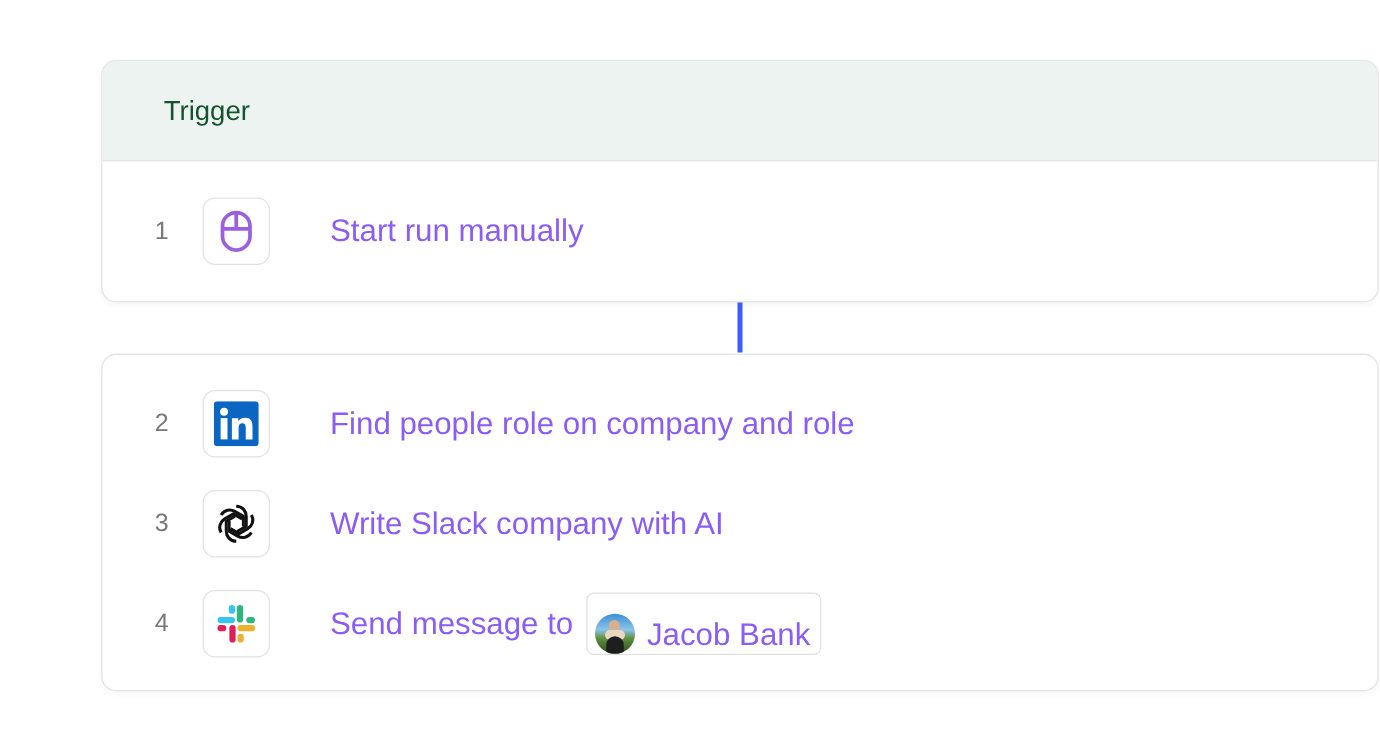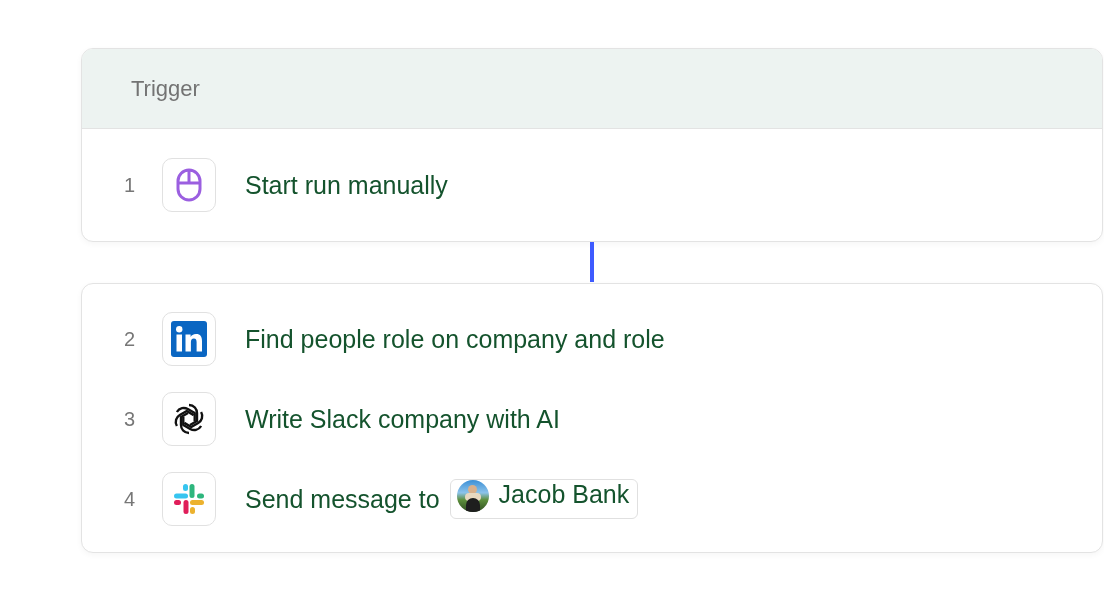--- a/index.html
+++ b/index.html
@@ -37,21 +37,21 @@
     .card-header {
       height: 80px;
       background: #edf3f1;
       border-bottom: 1.5px solid #e3e3e3;
       display: flex;
       align-items: center;
       padding-left: 49px;
       box-sizing: border-box;
     }
     .card-header .title {
-      color: #737373;
+      color: #14532d;
       font-size: 22px;
       font-weight: 500;
     }
     .step {
       position: absolute;
       left: 0;
       height: 56px;
       display: flex;
       align-items: center;
     }
@@ -68,38 +68,38 @@
       height: 54px;
       border: 1.5px solid #e1e1e1;
       border-radius: 10px;
       box-sizing: border-box;
       display: flex;
       align-items: center;
       justify-content: center;
       background: #ffffff;
     }
     .step .label {
-      margin-left: 29px;
+      margin-left: 48px;
       font-size: 25px;
-      color: #14532d;
+      color: #8b5cf6;
       display: flex;
       align-items: center;
     }
     .connector {
       position: absolute;
       left: 590px;
       top: 242px;
       width: 4px;
       height: 40px;
       background: #3e5bff;
     }
     .chip {
       display: inline-flex;
-      align-items: flex-start;
-      height: 40px;
+      align-items: flex-end;
+      height: 50px;
       padding: 0 8px 0 6px;
       margin-left: 10px;
       border: 1.5px solid #e0e0e0;
       border-radius: 6px;
       box-sizing: border-box;
     }
     .avatar {
       width: 32px;
       height: 32px;
       border-radius: 50%;

